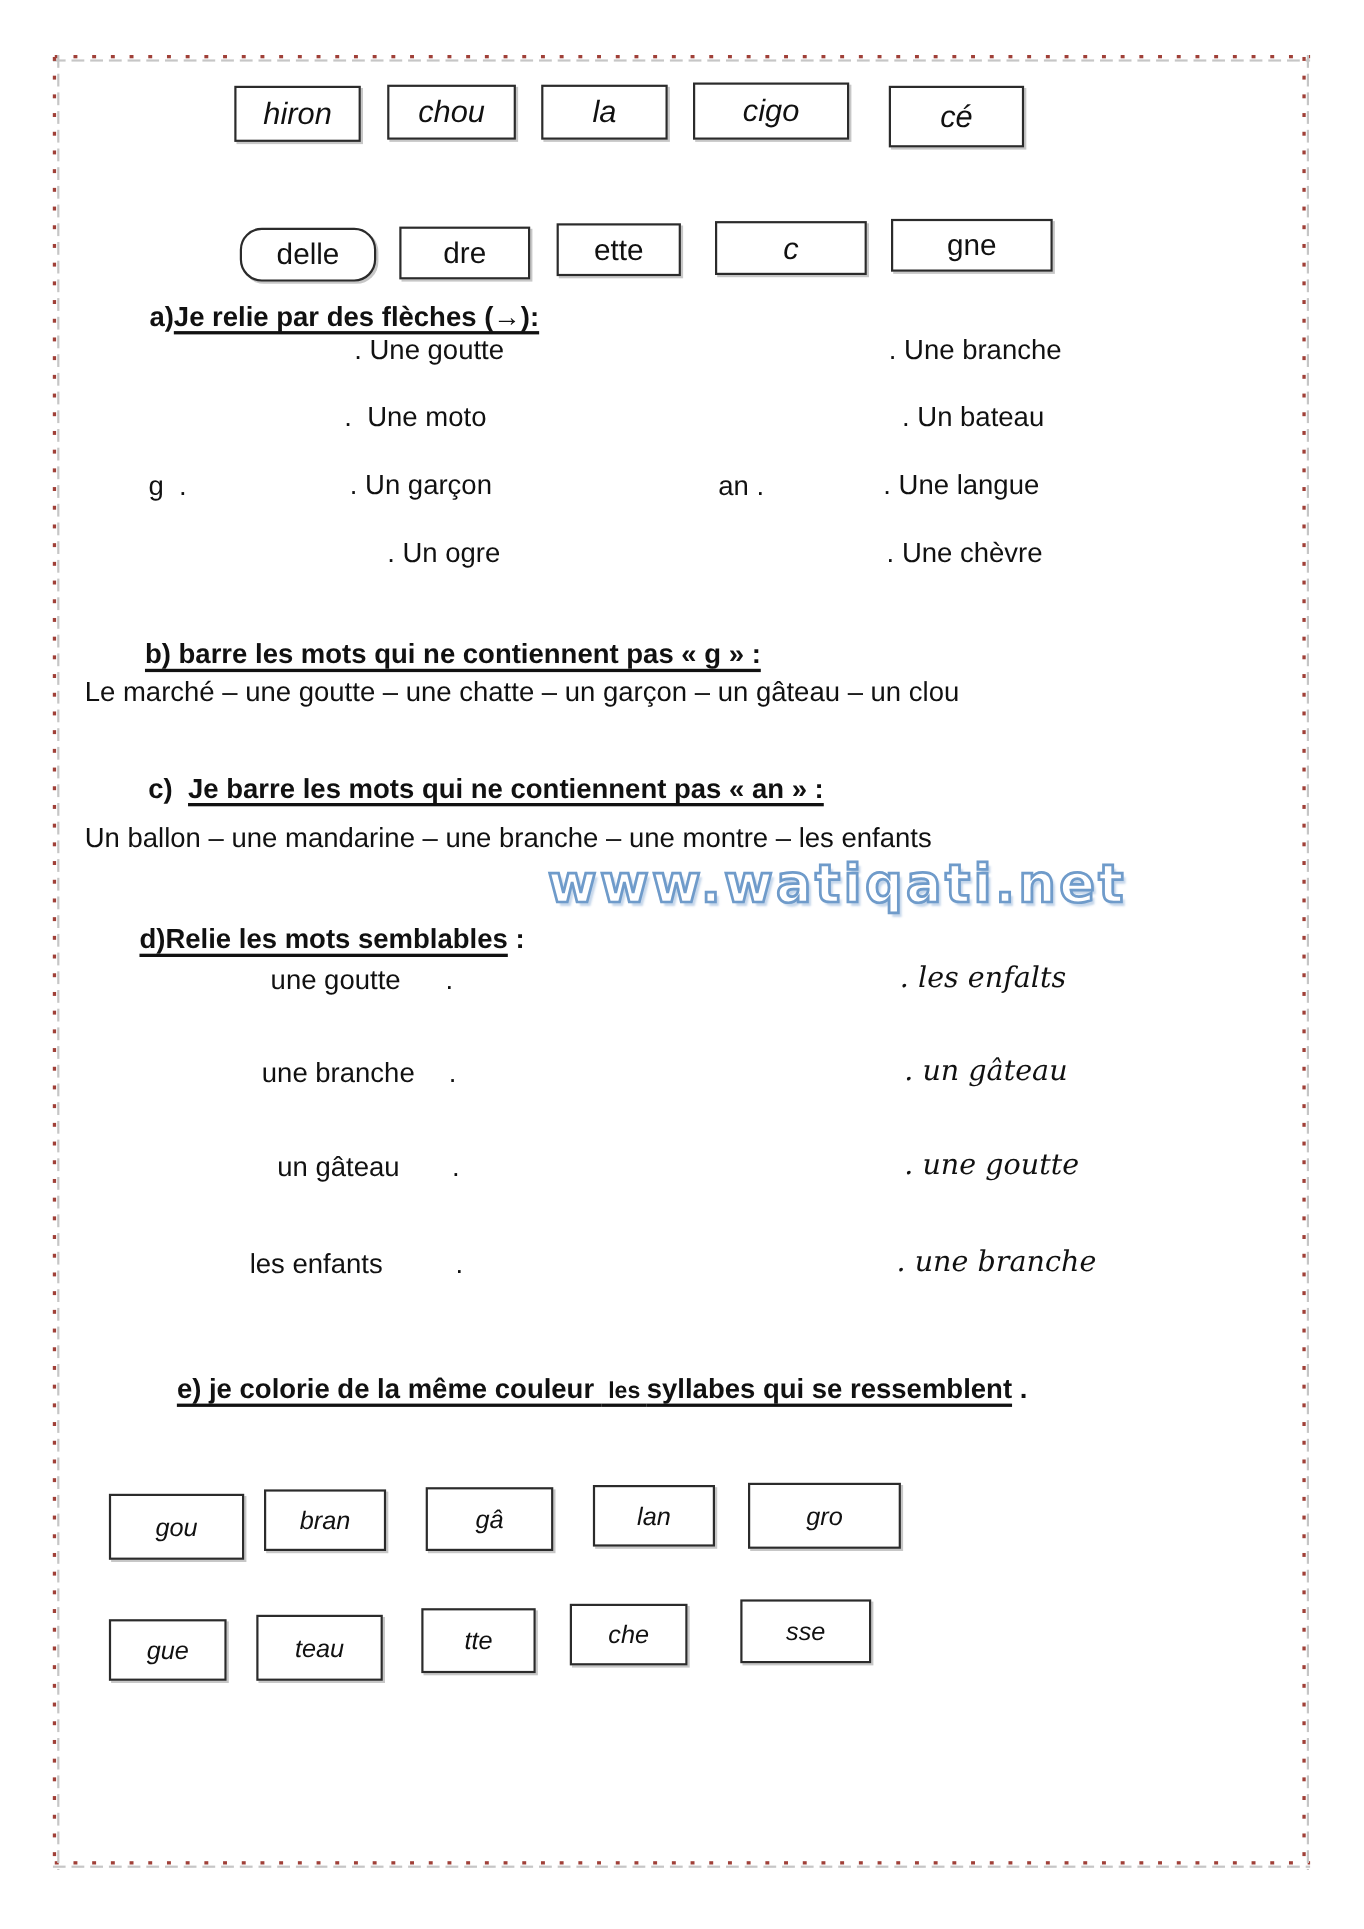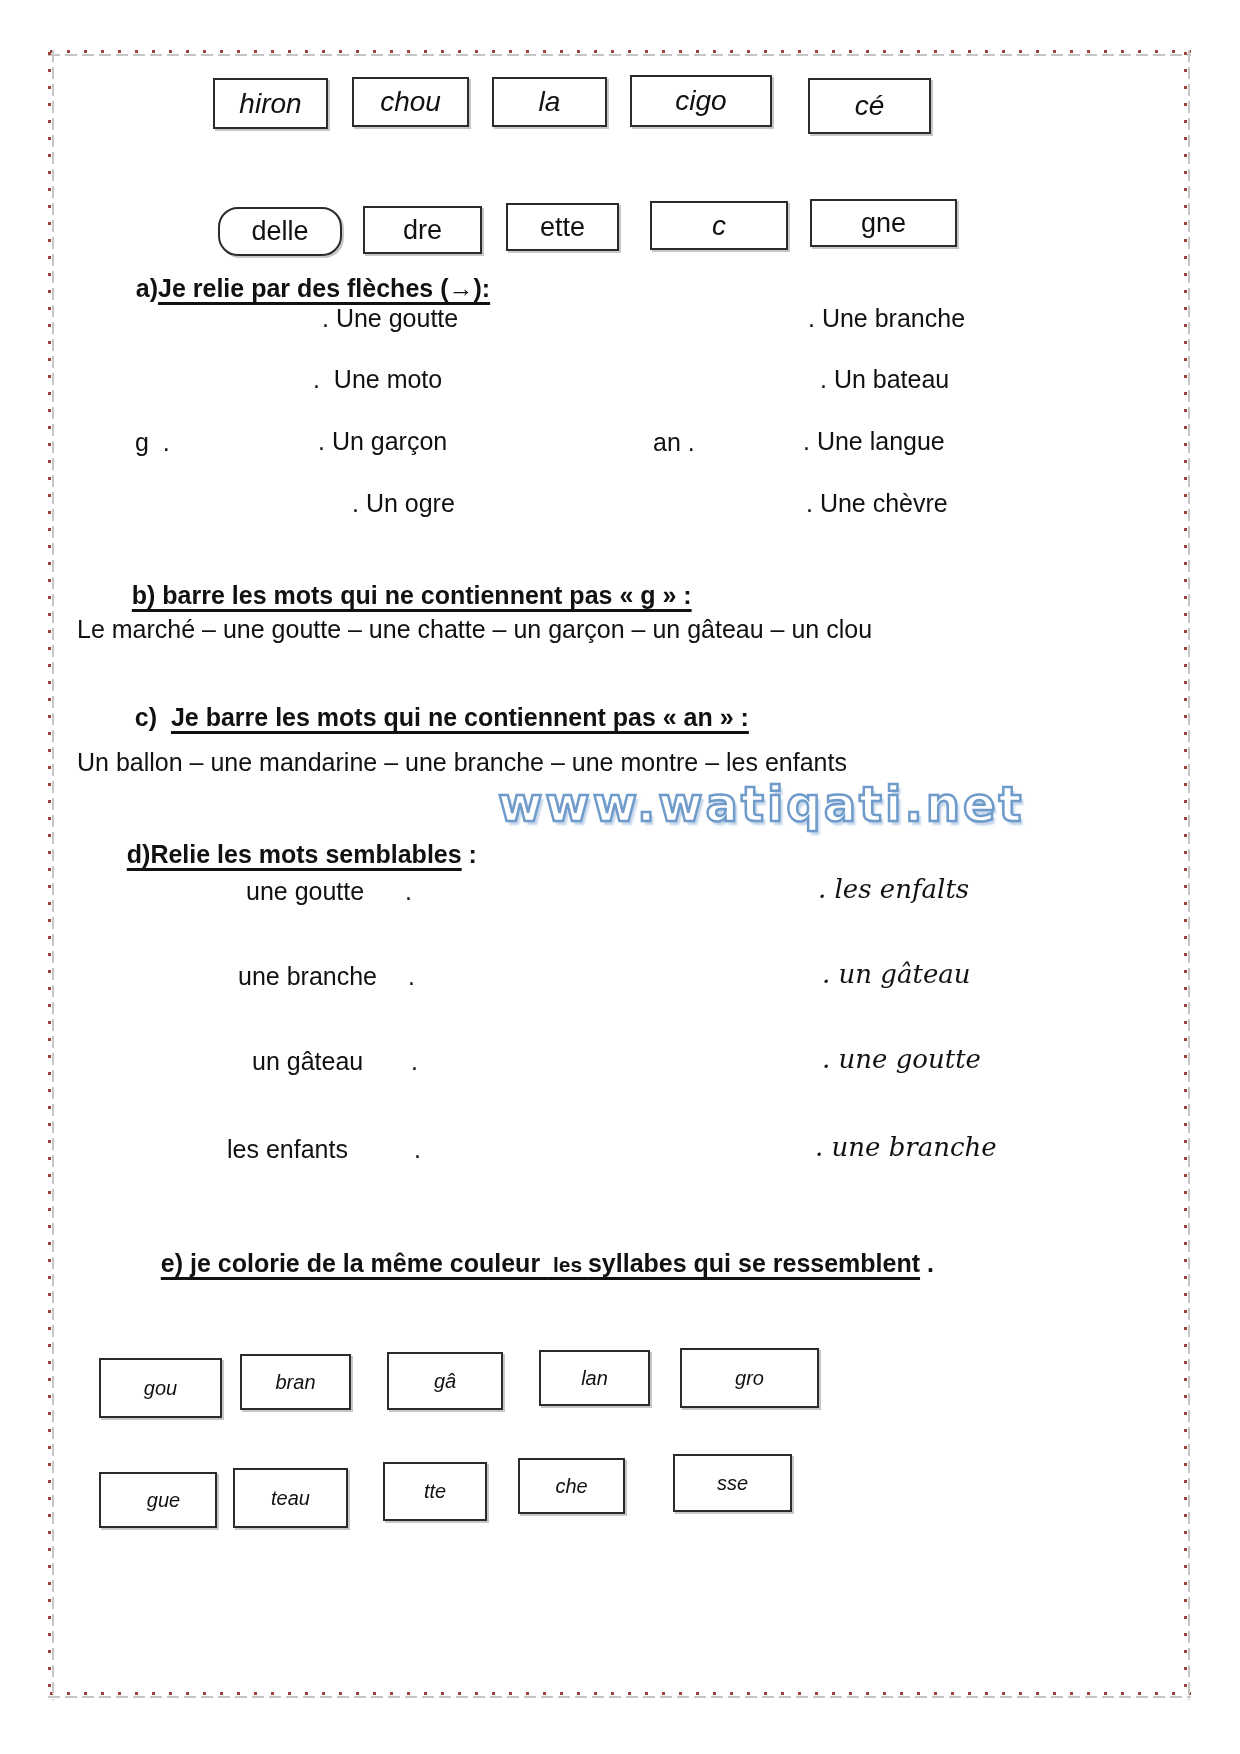--- a/index.html
+++ b/index.html
@@ -29,21 +29,21 @@
     background-repeat:repeat-y;
   }
   
   .box{
     position:absolute;background:#fff;border:2px solid #2b2b2b;
     display:flex;align-items:center;justify-content:center;
     z-index:3;box-shadow:2px 2px 0 rgba(130,130,130,.45);
     font-size:27px;
   }
   .box.it{font-style:italic;font-size:28px;}
-  .box.big{font-size:20px;font-style:italic;}
+  .box.big{font-size:23px;font-style:italic;}
   .heading{font-weight:bold;font-size:25px;}
   .heading .u{text-decoration:underline;text-decoration-thickness:2.5px;text-underline-offset:5px;}
   .bodyline{font-size:25px;}
   .match{font-size:25px;}
   .cursive{font-family:"DejaVu Serif",serif;font-style:italic;font-size:26px;}
   .small-in-heading{font-size:21px;}
   .watermark{
     position:absolute;z-index:2;
     font-family:"DejaVu Sans",sans-serif;font-weight:800;font-size:48px;letter-spacing:3px;
     color:#ffffff;-webkit-text-stroke:2.5px #6f9bca;
@@ -124,19 +124,19 @@
   <div class="abs heading" style="left:133px;top:1218px;">
     <span class="u"><span>e) je colorie de la même couleur </span><span class="small-in-heading"> les </span><span>syllabes qui se ressemblent</span></span><span> .</span>
   </div>
 
   <div class="box big" style="left:99px;top:1358px;width:119px;height:56px;">gou</div>
   <div class="box big" style="left:240px;top:1354px;width:107px;height:52px;">bran</div>
   <div class="box big" style="left:387px;top:1352px;width:112px;height:54px;">gâ</div>
   <div class="box big" style="left:539px;top:1350px;width:107px;height:52px;">lan</div>
   <div class="box big" style="left:680px;top:1348px;width:135px;height:56px;">gro</div>
 
-  <div class="box big" style="left:99px;top:1472px;width:103px;height:52px;padding-left:11px;">gue</div>
+  <div class="box big" style="left:99px;top:1472px;width:103px;height:52px;">gue</div>
   <div class="box big" style="left:233px;top:1468px;width:111px;height:56px;">teau</div>
   <div class="box big" style="left:383px;top:1462px;width:100px;height:55px;">tte</div>
   <div class="box big" style="left:518px;top:1458px;width:103px;height:52px;">che</div>
   <div class="box big" style="left:673px;top:1454px;width:115px;height:54px;">sse</div>
 
 </div>
 
 </body></html>

